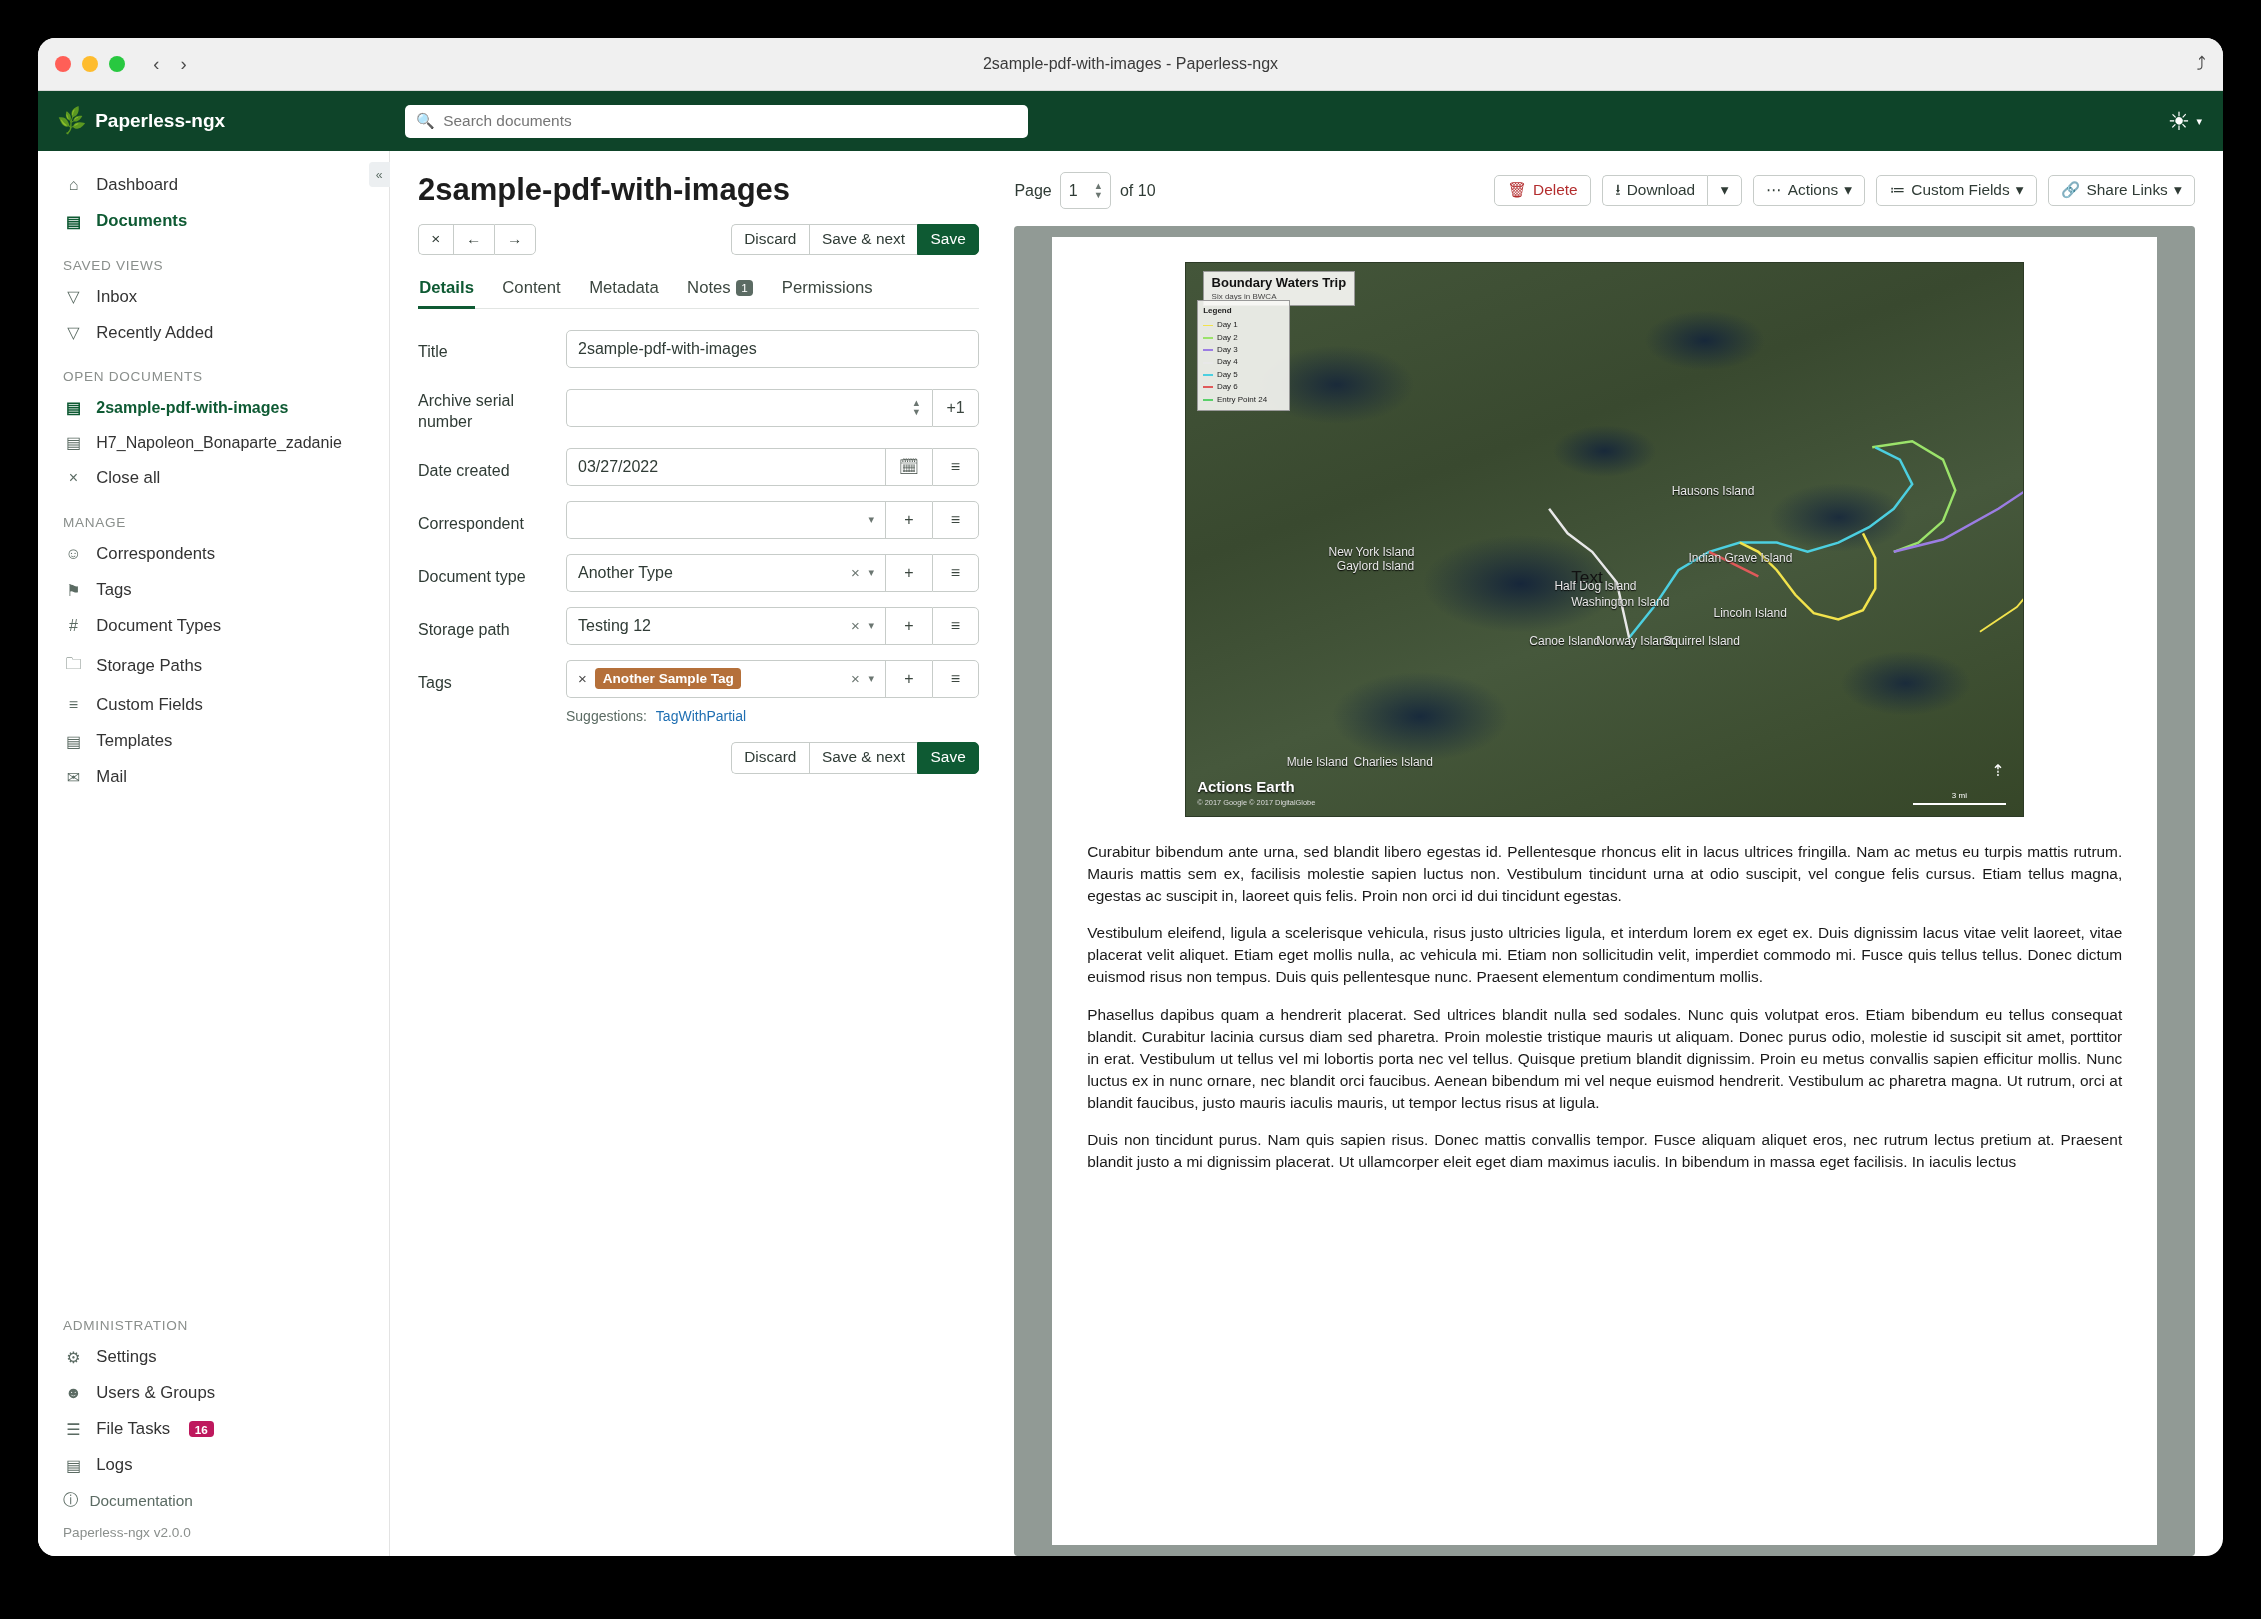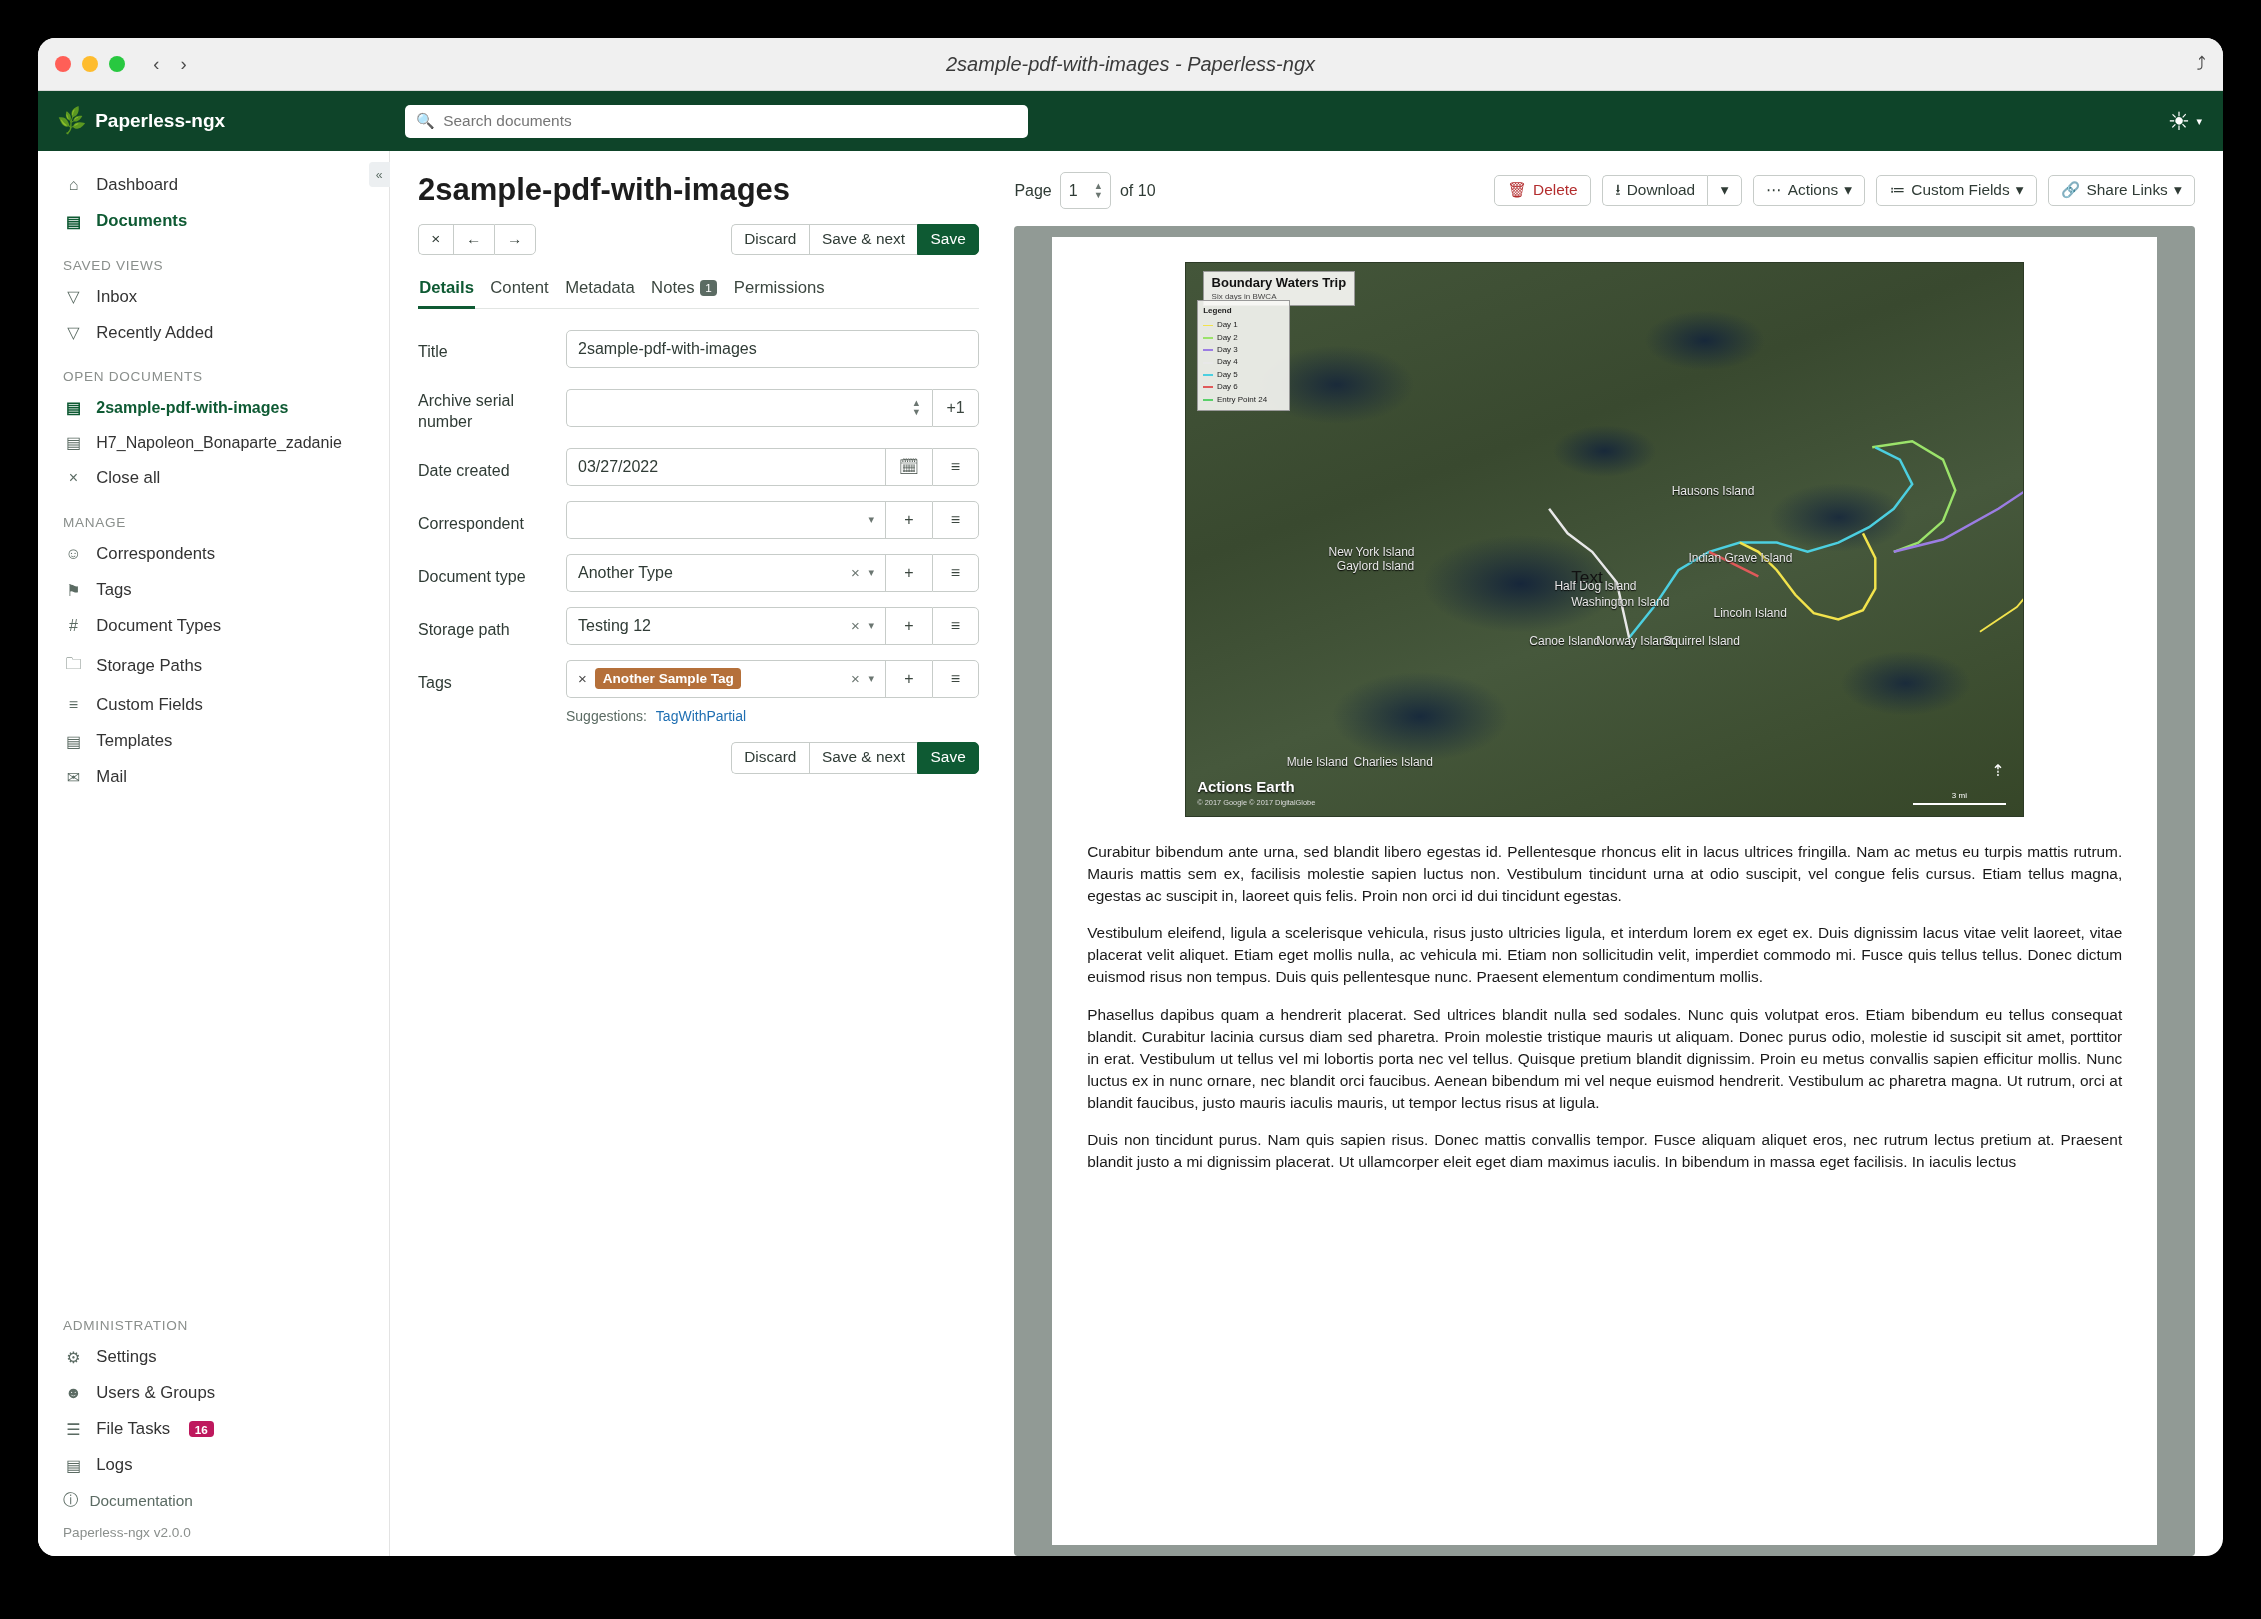--- a/index.html
+++ b/index.html
@@ -34,21 +34,21 @@
   }
   .traffic { display: flex; gap: 11px; align-items: center; }
   .dot { width: 16px; height: 16px; border-radius: 50%; }
   .dot.red { background: #ff5f57; }
   .dot.yellow { background: #febc2e; }
   .dot.green { background: #28c840; }
   .navarrows { display: flex; gap: 21px; margin-left: 28px; color: #4a4a4a; font-size: 18.5px; }
   .navarrows span { cursor: default; }
   .wintitle {
     position: absolute; left: 0; right: 0; text-align: center;
-    font-size: 20px; color: #3a3a3a; pointer-events: none; font-style: italic;
+    font-size: 16px; color: #3a3a3a; pointer-events: none;
   }
   .share-top { margin-left: auto; color: #4a4a4a; font-size: 18.5px; }
 
   
   .appbar {
     height: 60px; flex: 0 0 60px;
     background: #0e4429;
     display: flex; align-items: center;
     padding: 0 21px;
   }
@@ -128,21 +128,21 @@
   .btn-group .btn { border-radius: 0; border-right-width: 0; }
   .btn-group .btn:first-child { border-radius: 5px 0 0 5px; }
   .btn-group .btn:last-child { border-radius: 0 5px 5px 0; border-right-width: 0.6px; }
 
   .row-nav { display: flex; align-items: center; justify-content: space-between; margin-bottom: 18.5px; }
   .savegroup { display: inline-flex; }
   .savegroup .btn { border-radius: 0; border-right-width: 0; }
   .savegroup .btn:first-child { border-radius: 5px 0 0 5px; }
   .savegroup .btn:last-child { border-radius: 0 5px 5px 0; border-right-width: 0.6px; }
 
-  .tabs { display: flex; gap: 14px; border-bottom: 1.2px solid #e2e5e3; margin-bottom: 21px; }
+  .tabs { display: flex; gap: 26px; border-bottom: 1.2px solid #e2e5e3; margin-bottom: 21px; }
   .tab { font-size: 16.7px; color: #3b463f; padding: 3.7px 1.2px 10px 1.2px; position: relative; }
   .tab.active { color: #0e5a33; font-weight: 700; }
   .tab.active:after {
     content: ''; position: absolute; left: 0; right: 0; bottom: -1.2px; height: 2.5px; background: #0e5a33;
   }
   .tab .cnt {
     background: #5b6b63; color: #fff; font-size: 11.7px; border-radius: 3.7px; padding: 1.2px 5.6px; margin-left: 5px;
   }
 
   .field { display: flex; align-items: center; margin-bottom: 15px; }

